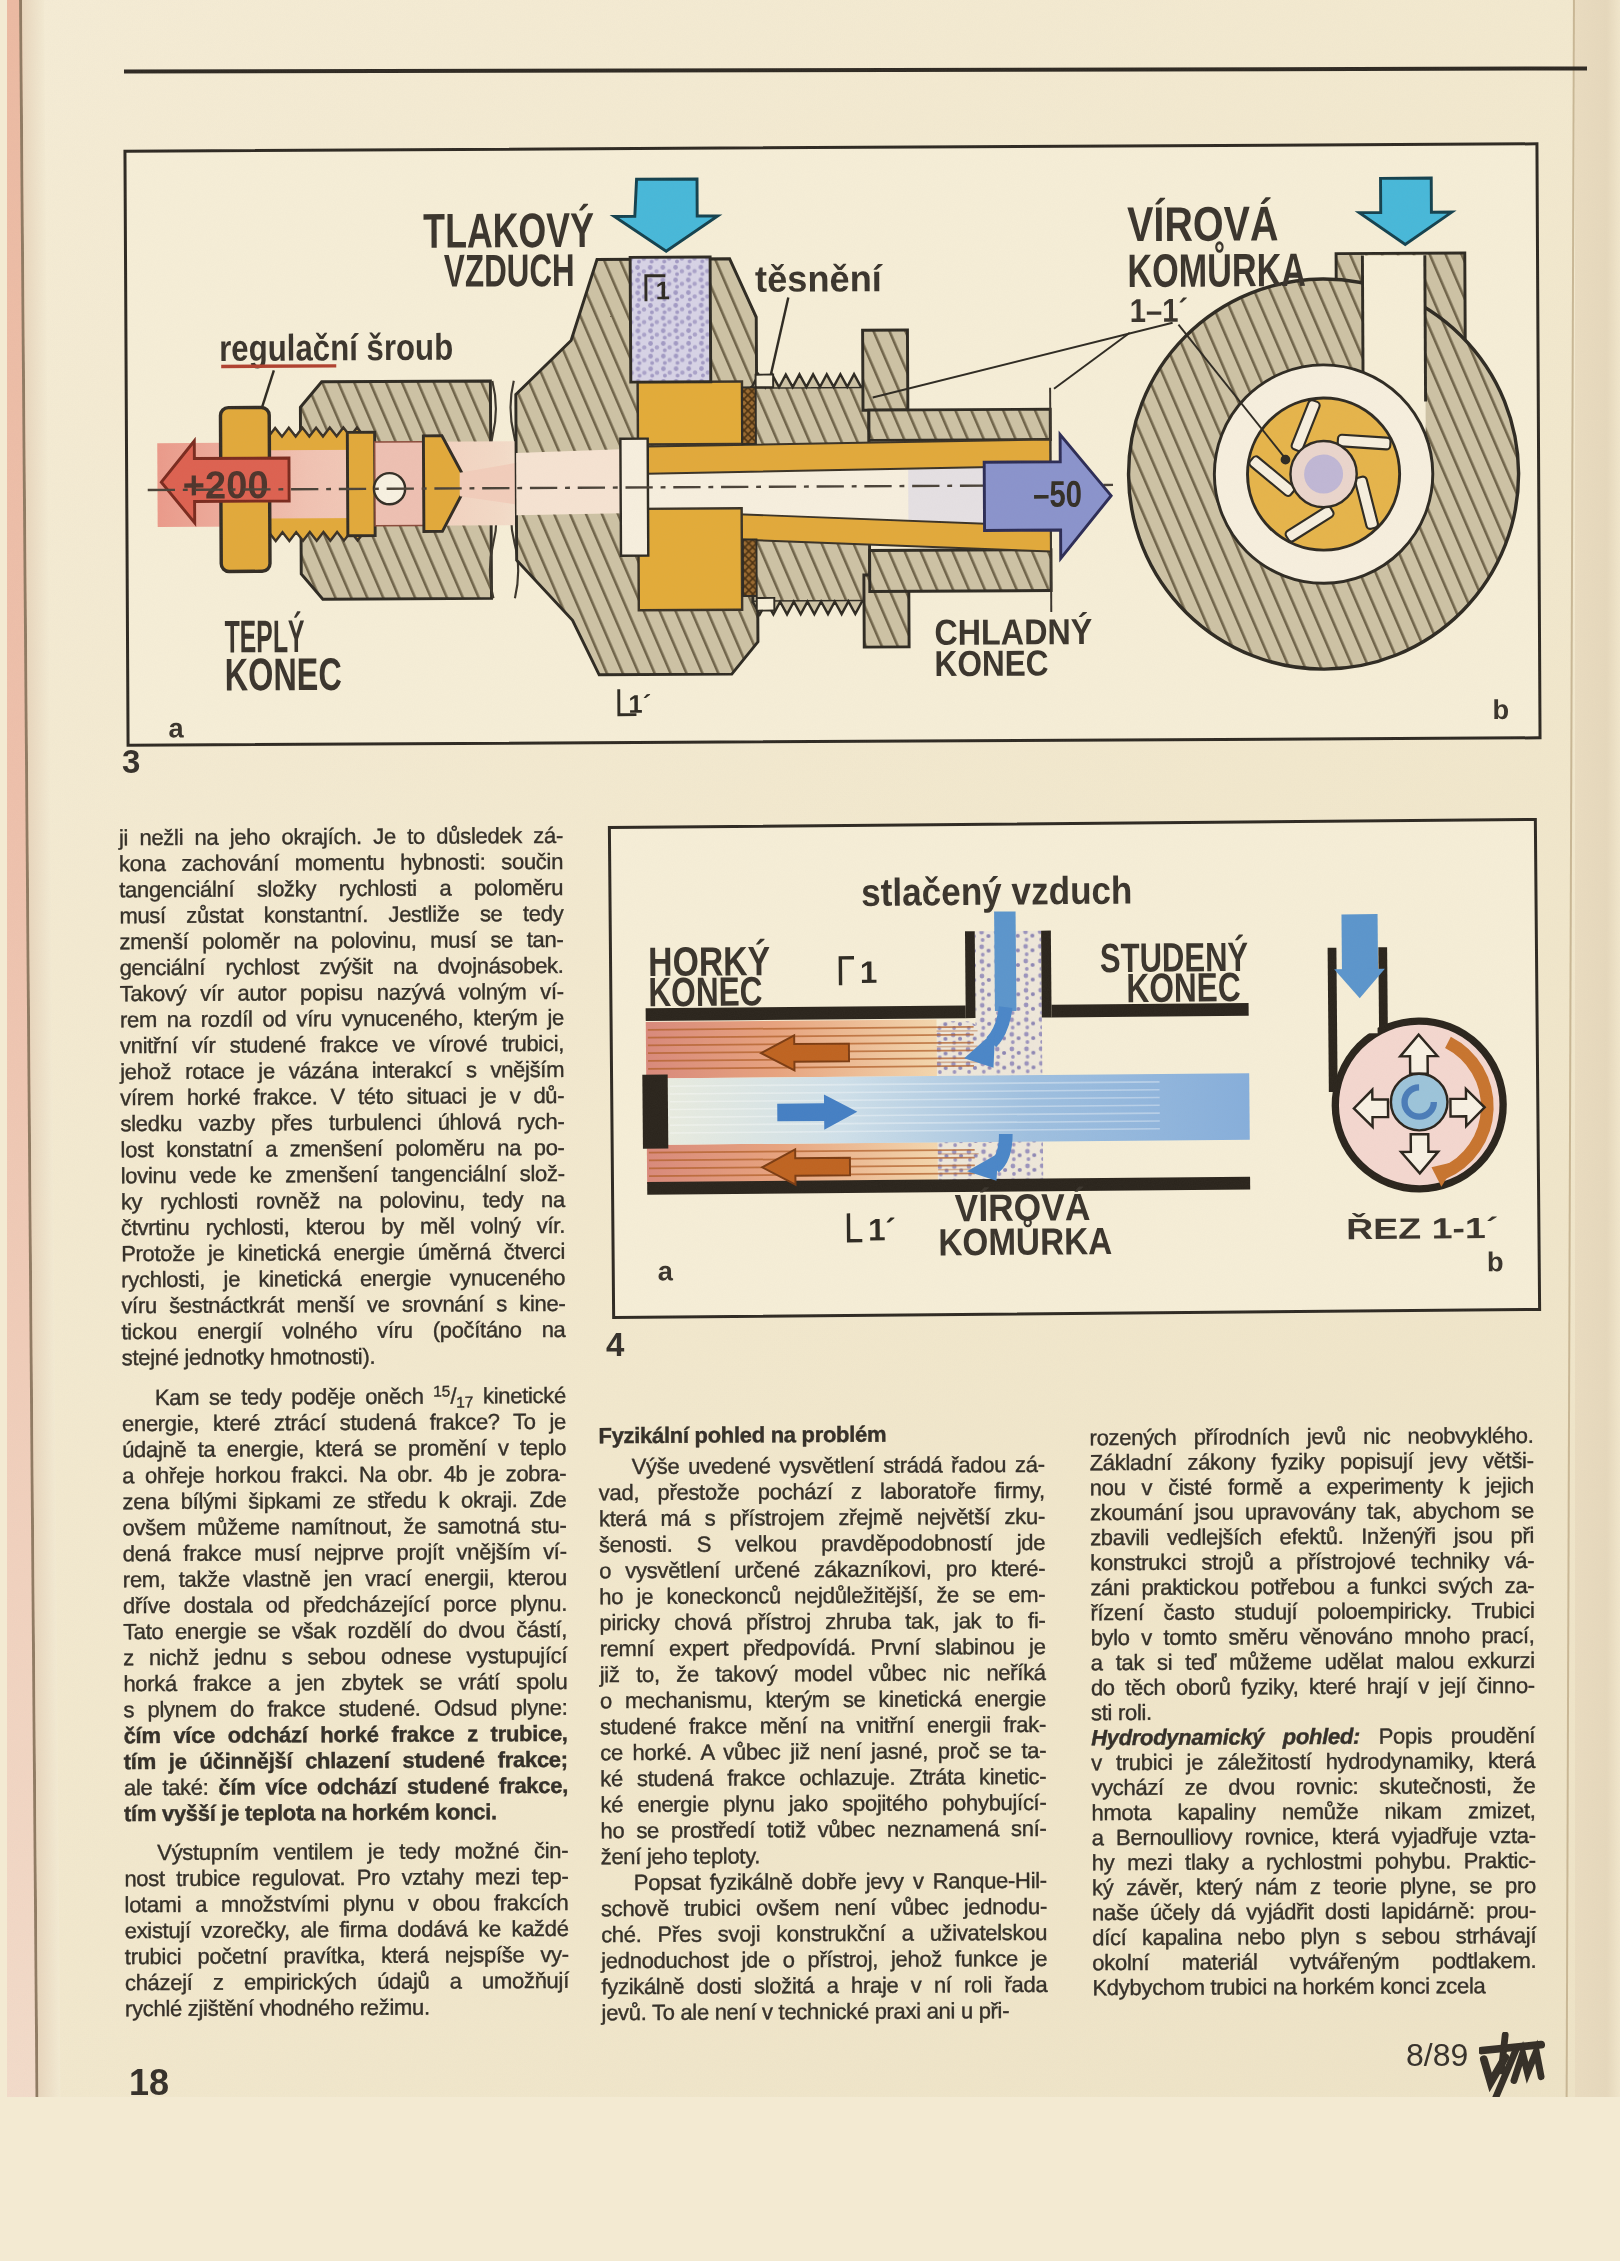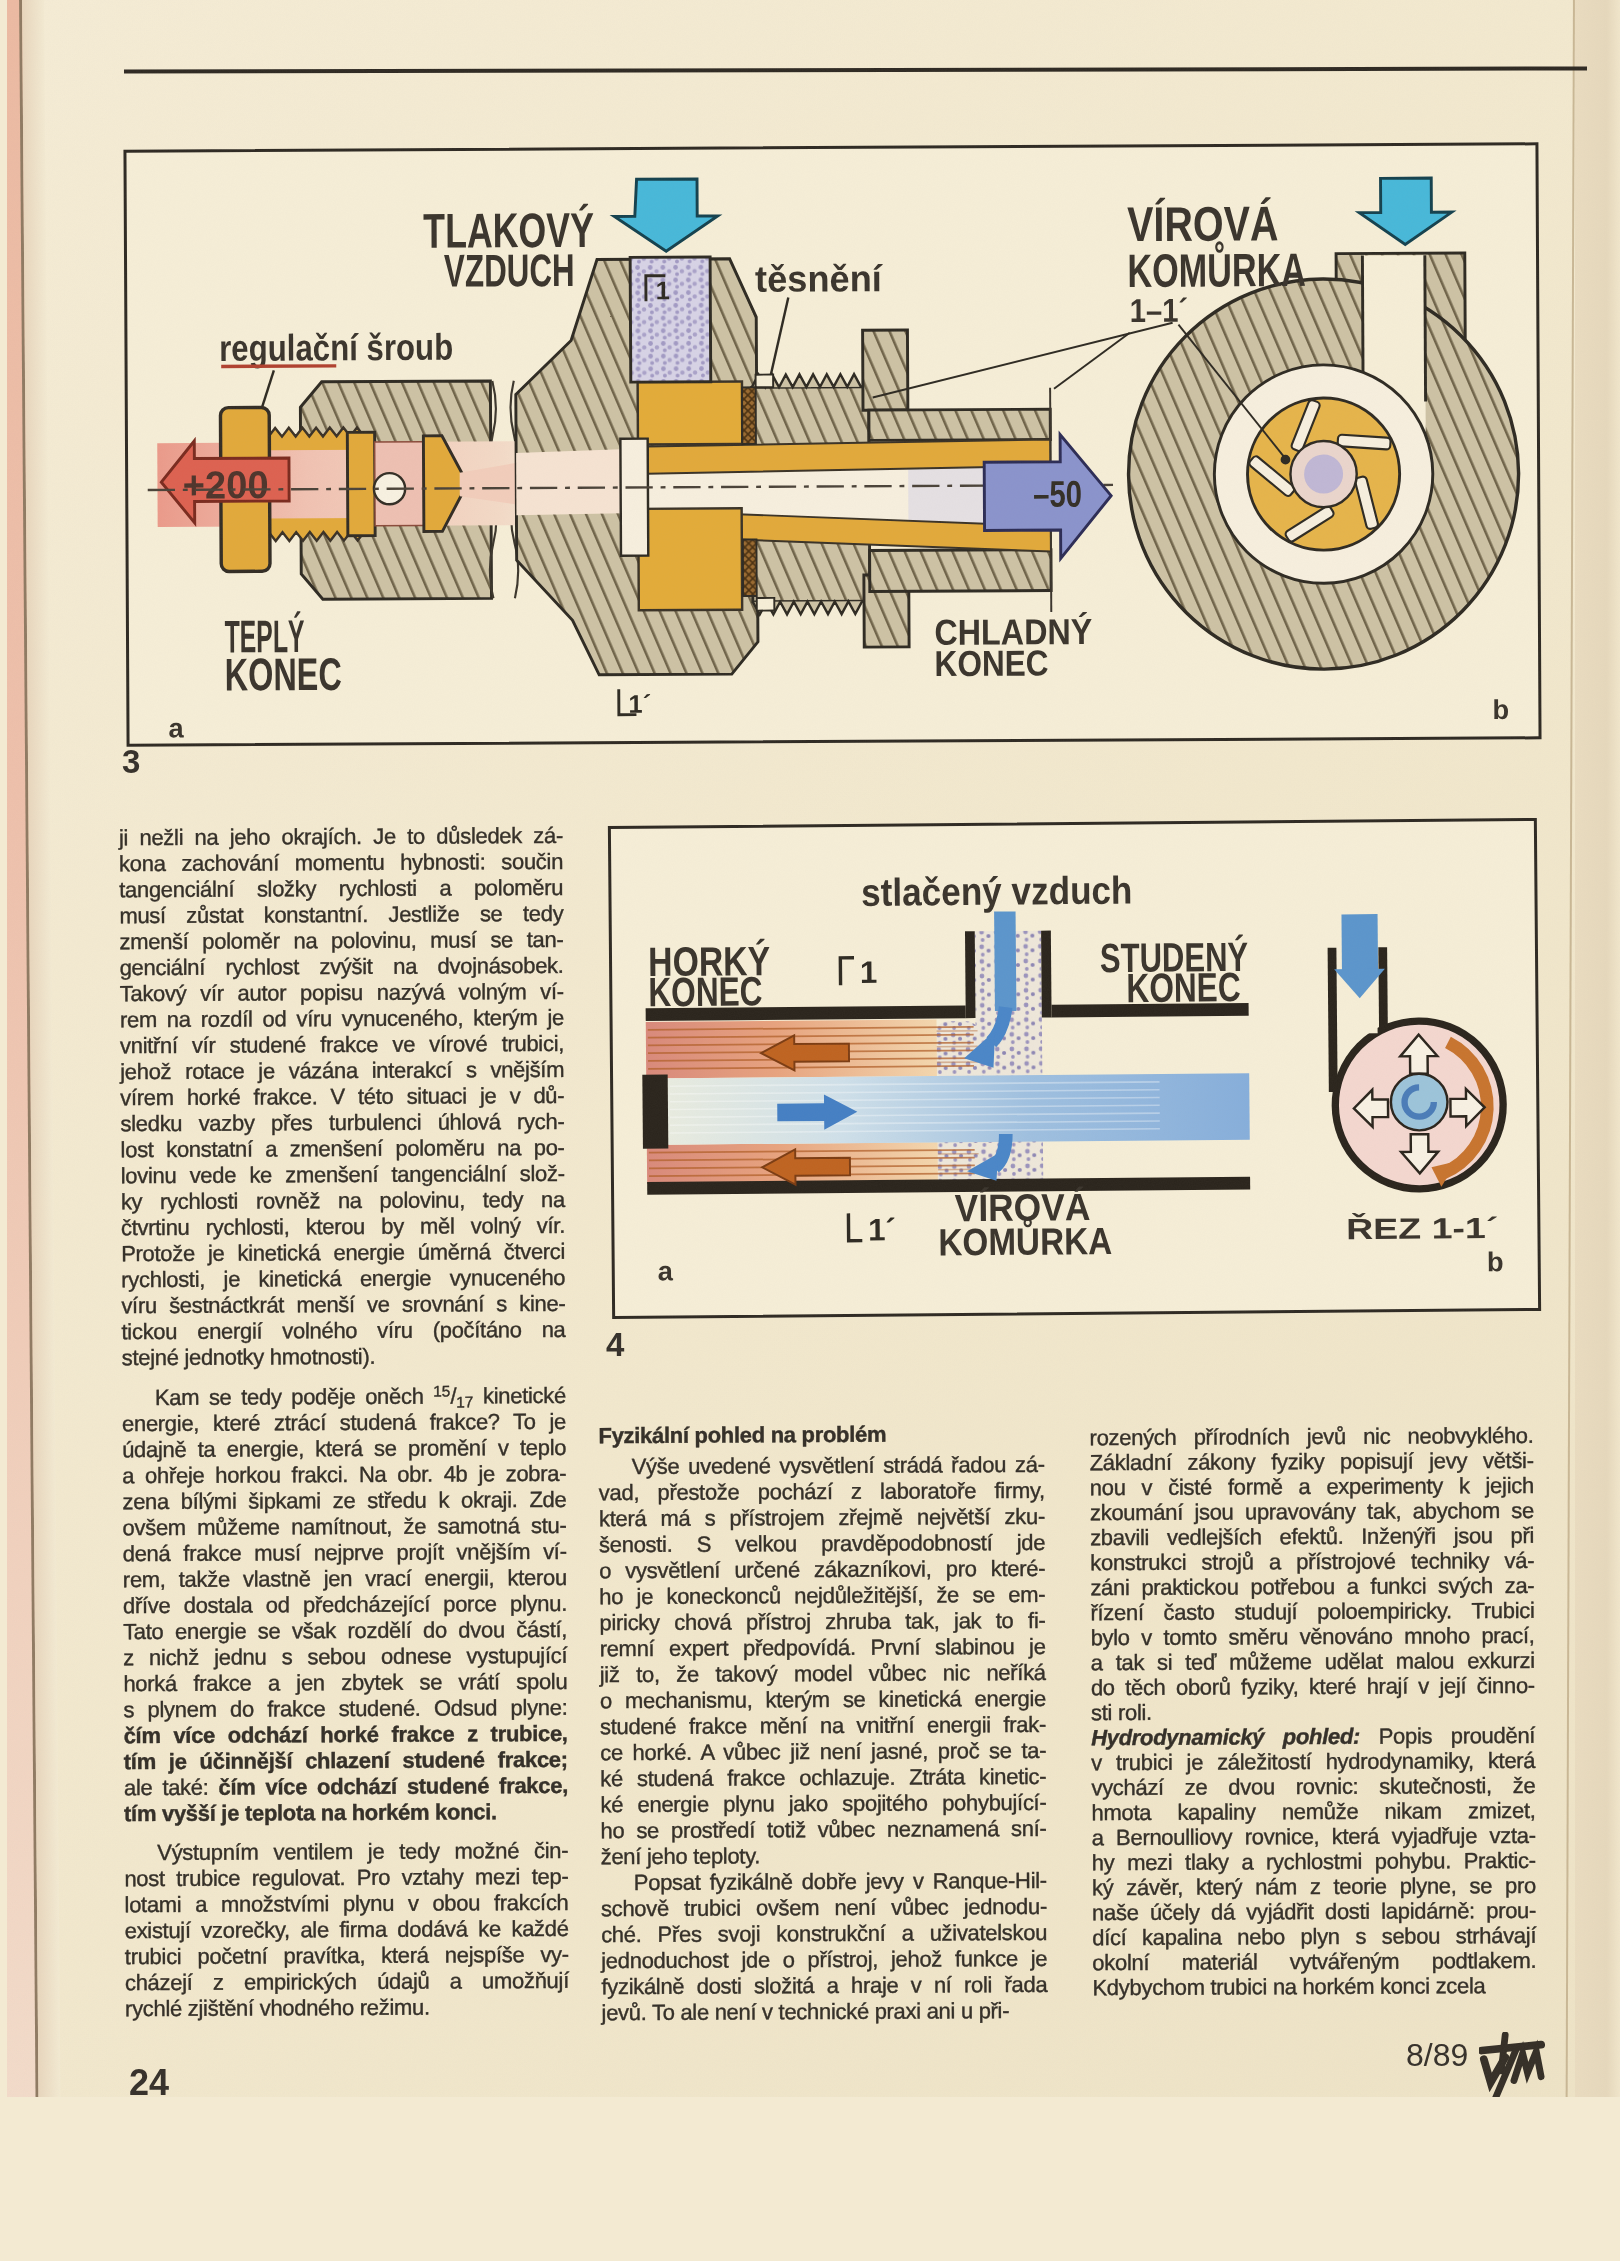--- a/index.html
+++ b/index.html
@@ -393,21 +393,21 @@
     <div class="pe b">tím vyšší je teplota na horkém konci.</div>
     <div class="ind" style="margin-top:13.7px;">Výstupním ventilem je tedy možné čin-</div>
     <div>nost trubice regulovat. Pro vztahy mezi tep-</div>
     <div>lotami a množstvími plynu v obou frakcích</div>
     <div>existují vzorečky, ale firma dodává ke každé</div>
     <div>trubici početní pravítka, která nejspíše vy-</div>
     <div>cházejí z empirických údajů a umožňují</div>
     <div class="pe">rychlé zjištění vhodného režimu.</div>
   </div>
 
-  <div class="abs b" style="left:122px;top:2062px;font-size:36px;color:#35302a;">24</div>
+  <div class="abs b" style="left:122px;top:2062px;font-size:36px;color:#35302a;">18</div>
 
   <div class="abs col" style="left:593px;top:1422px;width:446px;transform:rotate(-0.3deg);">
     <div class="pe b">Fyzikální pohled na problém</div>
     <div class="ind" style="margin-top:4.9px;">Výše uvedené vysvětlení strádá řadou zá-</div>
     <div>vad, přestože pochází z laboratoře firmy,</div>
     <div>která má s přístrojem zřejmě největší zku-</div>
     <div>šenosti. S velkou pravděpodobností jde</div>
     <div>o vysvětlení určené zákazníkovi, pro které-</div>
     <div>ho je koneckonců nejdůležitější, že se em-</div>
     <div>piricky chová přístroj zhruba tak, jak to fi-</div>

